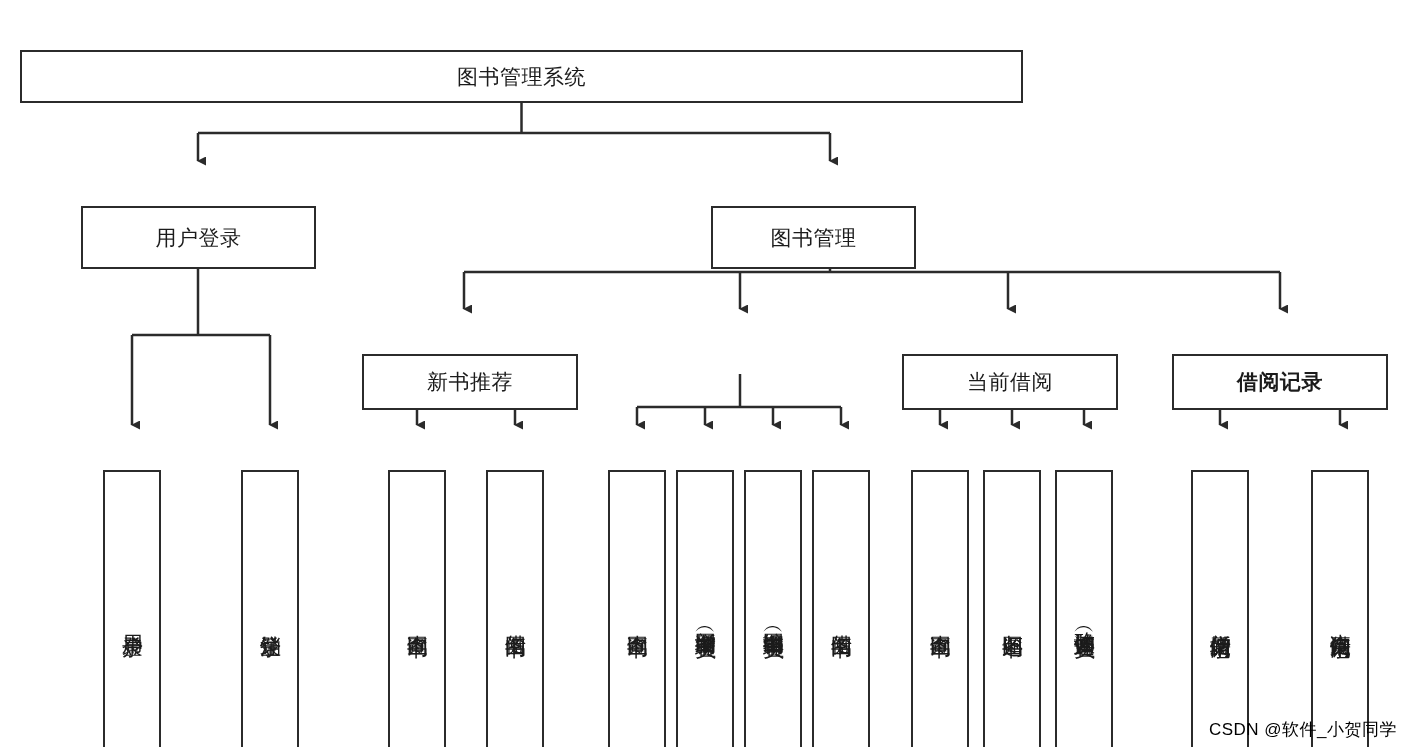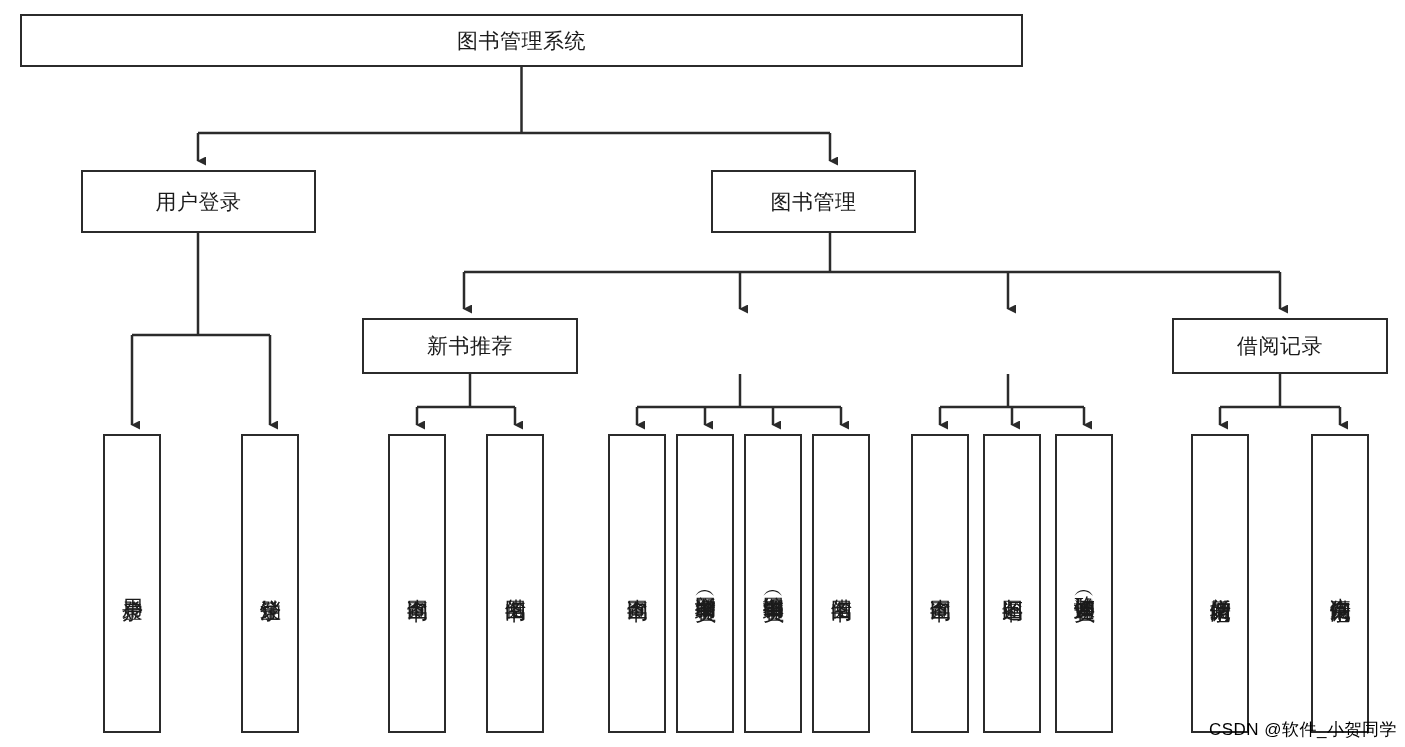--- a/index.html
+++ b/index.html
@@ -27,20 +27,21 @@
   .node {
     position: absolute;
     box-sizing: border-box;
     border: 2px solid #2b2b2b;
     background: #ffffff;
     color: #1b1b1b;
     display: flex;
     align-items: center;
     justify-content: center;
     z-index: 2;
+    margin-top: 36px;
   }
   .node-label-h {
     font-size: 21px;
     line-height: 1.1;
     letter-spacing: 0.5px;
     white-space: nowrap;
   }
   .node-label-v {
     writing-mode: vertical-rl;
     text-orientation: upright;
@@ -127,21 +128,24 @@
   <div class="node" style="left:81px; top:170px; width:235px; height:63px;">
     <span class="node-label-h">用户登录</span>
   </div>
   <div class="node" style="left:711px; top:170px; width:205px; height:63px;">
     <span class="node-label-h">图书管理</span>
   </div>
 
   <div class="node" style="left:362px; top:318px; width:216px; height:56px;">
     <span class="node-label-h">新书推荐</span>
   </div>
-  <div class="node" style="left:1172px; top:318px; width:216px; height:56px;">
+  <div class="node" style="left:902px; top:318px; width:216px; height:56px;">
+    <span class="node-label-h">当前借阅</span>
+  </div>
+  <div class="node" style="left:1172px; top:318px; width:216px; height:56px;font-weight:bold;">
     <span class="node-label-h">借阅记录</span>
   </div>
 
   <div class="node vertical" style="left:103px; top:434px; width:58px; height:299px;">
     <span class="node-label-v">用户登录</span>
   </div>
   <div class="node vertical" style="left:241px; top:434px; width:58px; height:299px;">
     <span class="node-label-v">注销登录</span>
   </div>
 

